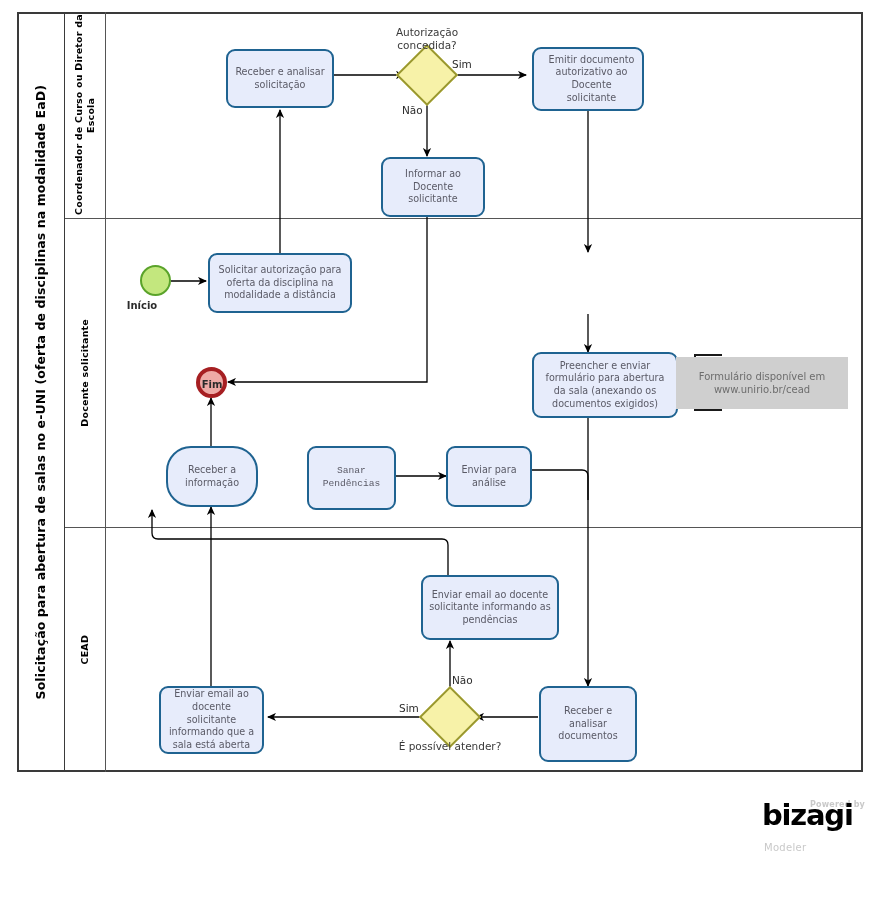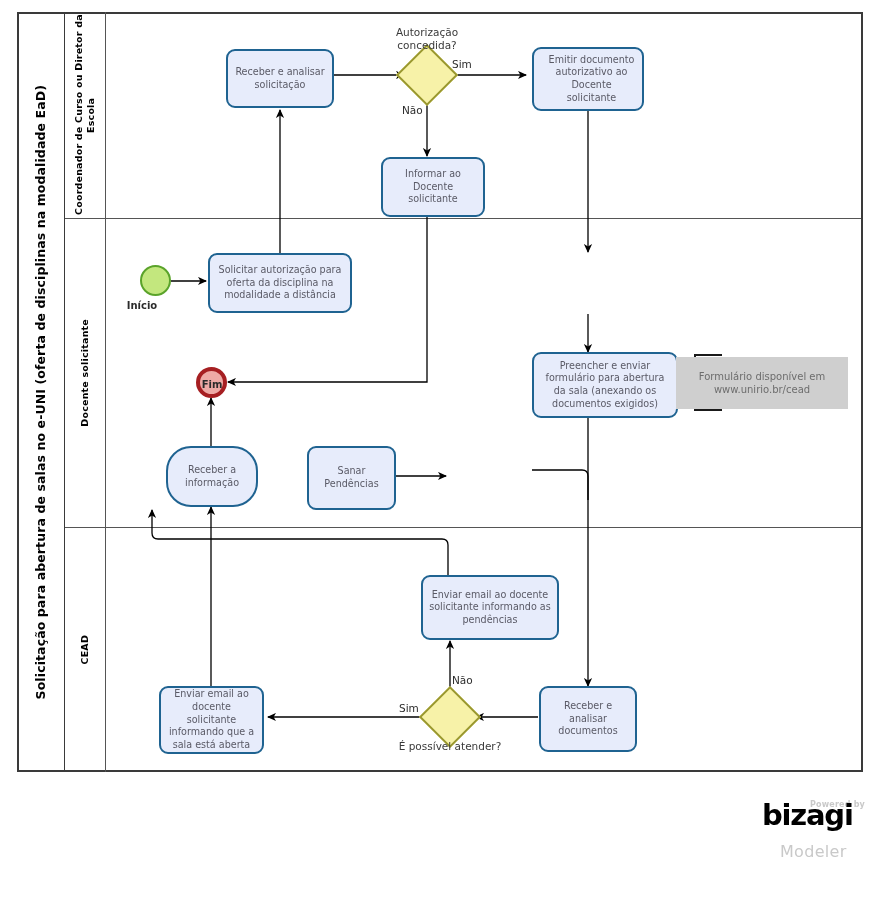--- a/index.html
+++ b/index.html
@@ -64,21 +64,21 @@
   svg.wires{position:absolute;left:0;top:0;width:878px;height:915px;
         pointer-events:none;}
 
   
   .logo{position:absolute;left:762px;top:798px;width:105px;height:62px;}
   .logo .pw{position:absolute;right:2px;top:2px;font-size:8px;
         color:#c9c9c9;font-weight:bold;letter-spacing:.2px;}
   .logo .bz{position:absolute;left:0px;top:0;font-size:29px;
         color:#000000;font-weight:bold;letter-spacing:-1.2px;
         font-family:"DejaVu Sans","Liberation Sans",sans-serif;}
-  .logo .md{position:absolute;left:18px;top:44px;font-size:16px;
+  .logo .md{position:absolute;left:2px;top:44px;font-size:10px;
         color:#c9c9c9;letter-spacing:.3px;}
 </style>
 </head>
 <body>
 
 <div id="canvas">
 
   <div class="pool"></div>
 
   <div class="pool-title">
@@ -185,39 +185,42 @@
     <span>Formulário disponível em www.unirio.br/cead</span>
   </div>
 
   <div class="ev ev-end" style="left:196px;top:367px;width:31px;height:31px;"></div>
   <div class="evlabel" style="left:186px;top:351px;width:52px;margin-top:28px;">Fim</div>
 
   <div class="task" style="left:166px;top:446px;width:92px;height:61px;border-radius:25px;">
     <span>Receber a informação</span>
   </div>
 
-  <div class="task" style="left:307px;top:446px;width:89px;height:64px;">
+  <div class="task" style="left:307px;top:446px;width:89px;height:64px;font-family:Liberation Mono, monospace;">
     <span>Sanar Pendências</span>
   </div>
 
+  <div class="task" style="left:446px;top:446px;width:86px;height:61px;">
+    <span>Enviar para análise</span>
+  </div>
 
   <div class="task" style="left:379px;top:575px;width:138px;height:65px;margin-left:42px;">
     <span>Enviar email ao docente solicitante informando as pendências</span>
   </div>
 
   <div class="task" style="left:159px;top:686px;width:105px;height:68px;align-items:center;">
     <span>Enviar email ao docente solicitante informando que a sala está aberta</span>
   </div>
 
   <div class="gw" style="left:428px;top:695px;"></div>
   <div class="gwlabel" style="left:390px;top:740px;width:120px;">É possível atender?</div>
   <div class="flowlabel" style="left:399px;top:702px;">Sim</div>
   <div class="flowlabel" style="left:452px;top:674px;">Não</div>
 
-  <div class="task" style="left:539px;top:686px;width:98px;height:66px;">
+  <div class="task" style="left:539px;top:686px;width:98px;height:76px;">
     <span>Receber e analisar documentos</span>
   </div>
 
   <div class="logo">
     <div class="pw">Powered by</div>
     <div class="bz">bizagi</div>
     <div class="md">Modeler</div>
   </div>
 
 </div>

